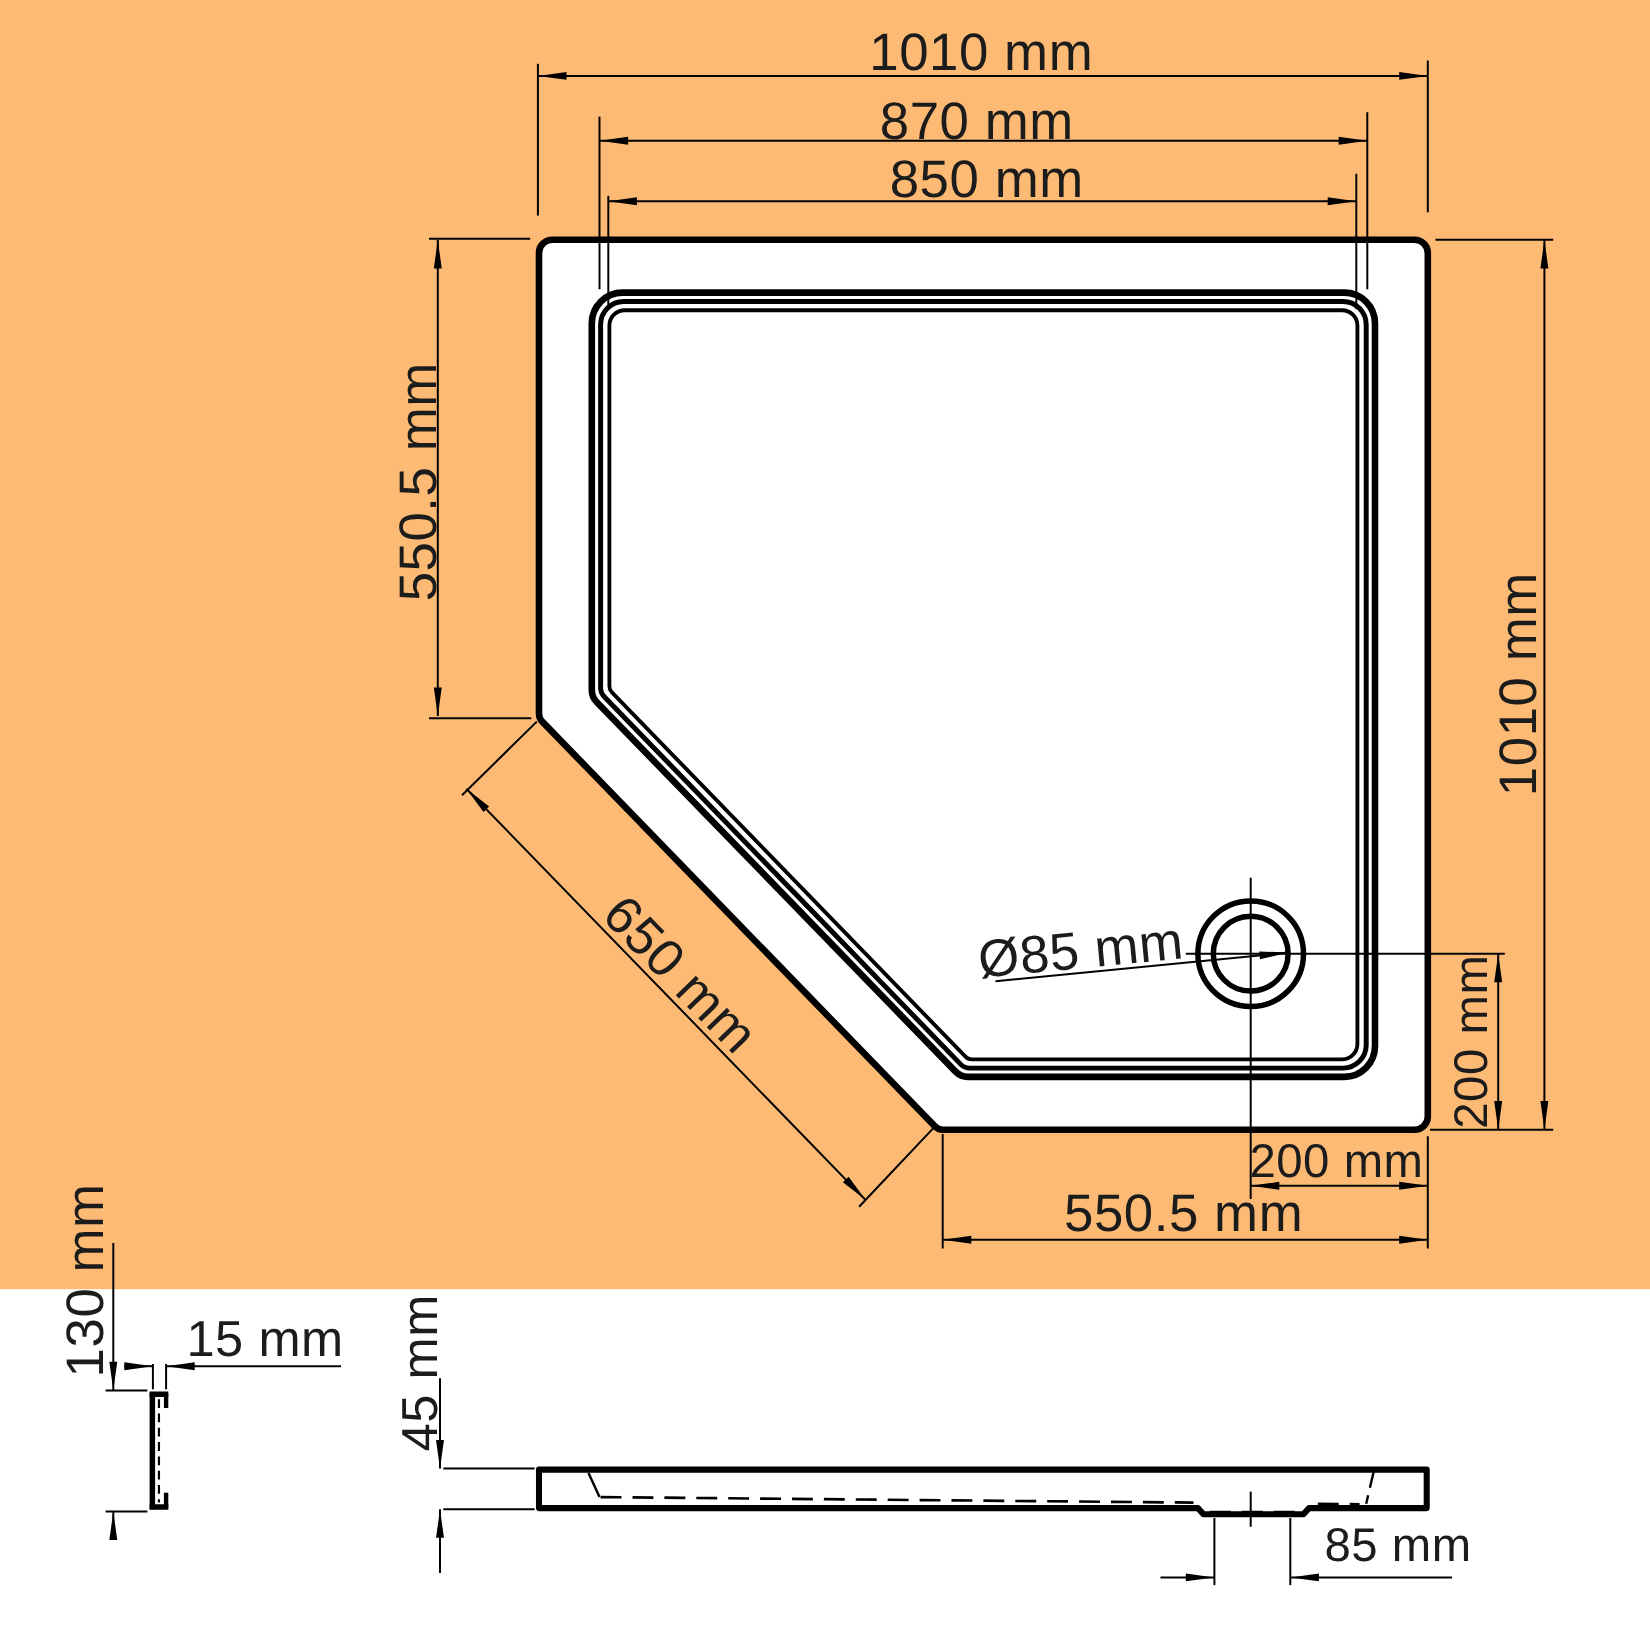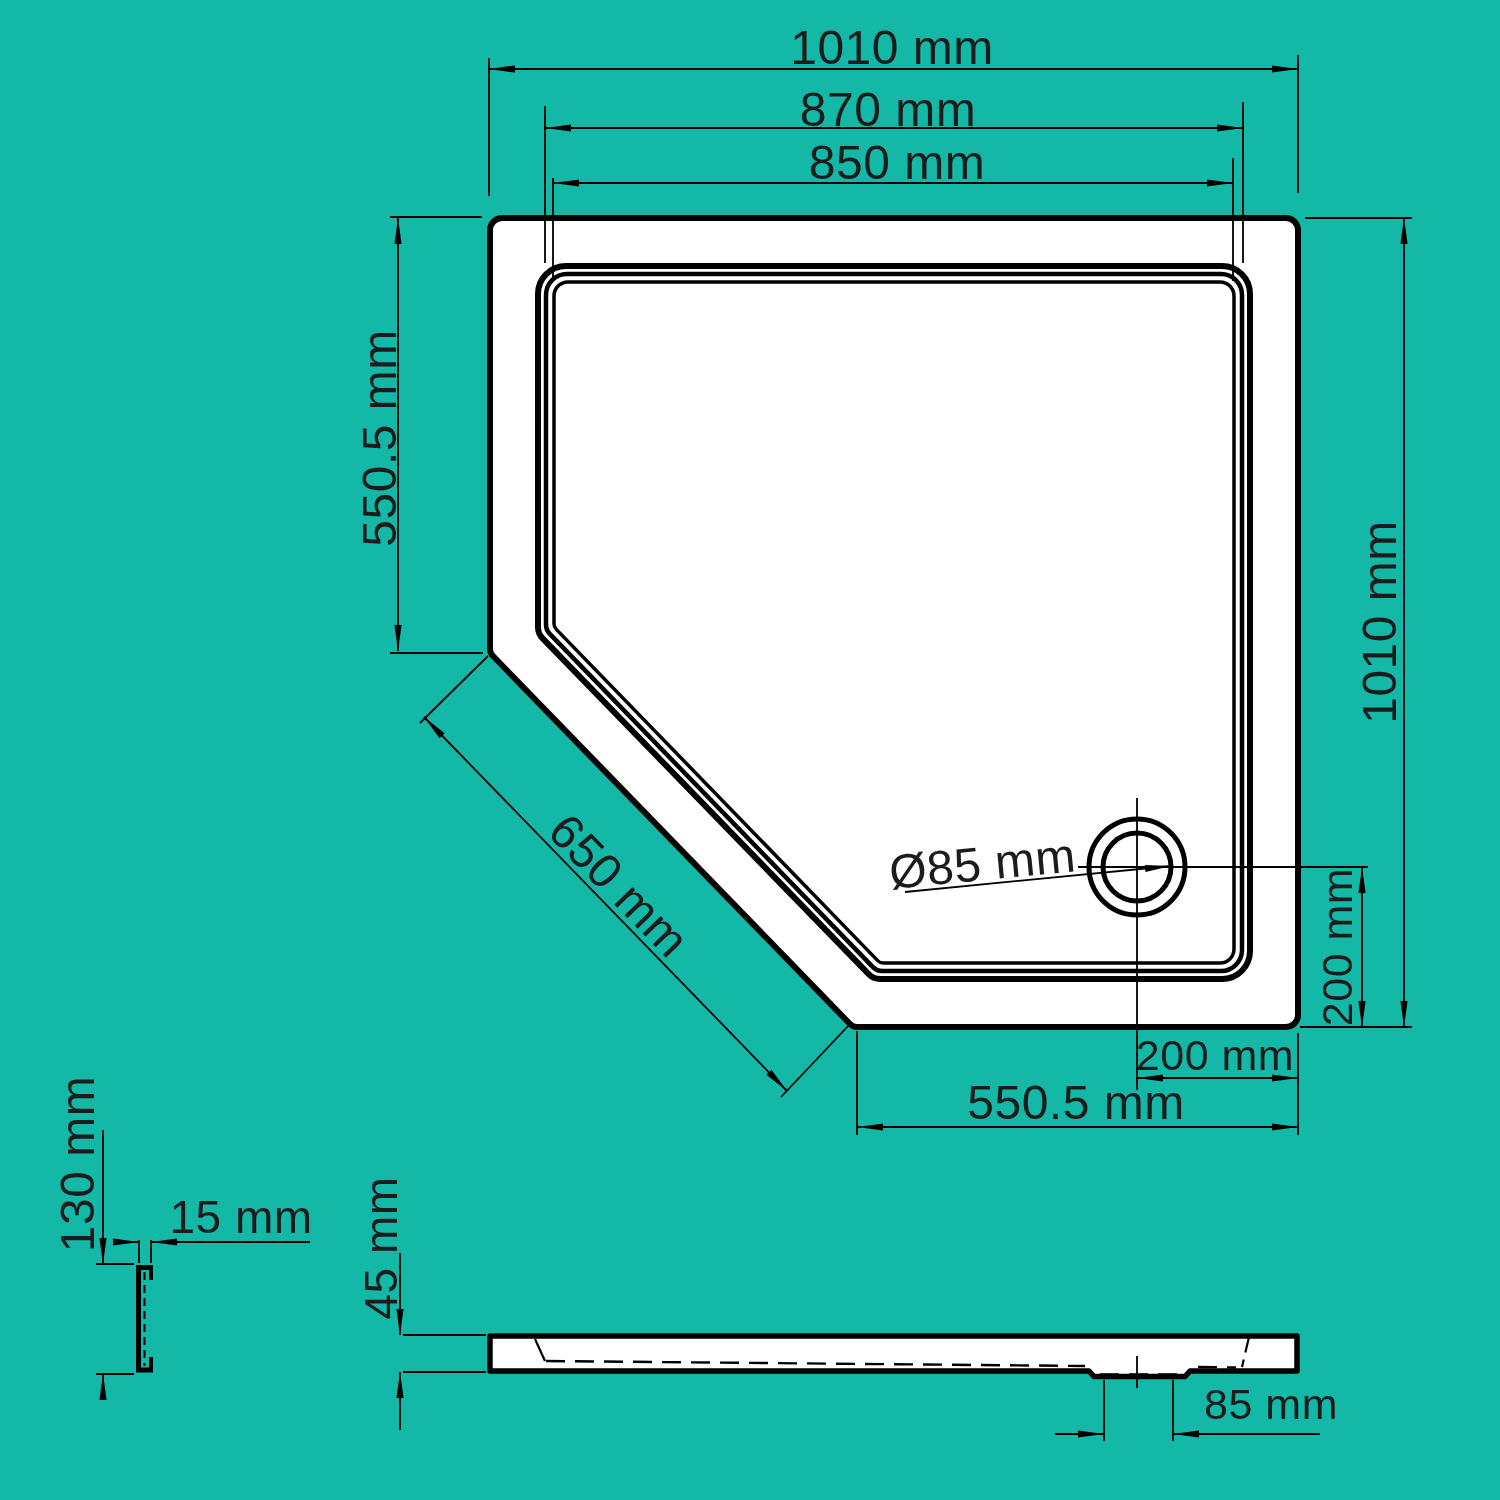--- a/index.html
+++ b/index.html
@@ -5,23 +5,23 @@
   html, body {
     margin: 0;
     padding: 0;
     background: #ffffff;
     width: 1500px;
     height: 1500px;
     overflow: hidden;
   }
   .drawing-stage {
     width: 1500px;
-    height: 1500px;
+    height: 1172px;
     position: relative;
-    background: #14b8a6;
+    background: #fdba74;
   }
   svg { display: block; }
   .dim-text {
     font-family: "Liberation Sans", "DejaVu Sans", sans-serif;
     fill: #1c1c1c;
     letter-spacing: 0.5px;
   }
   .t-lg { font-size: 48px; }
   .t-md { font-size: 46px; }
   .t-sm { font-size: 43px; }

